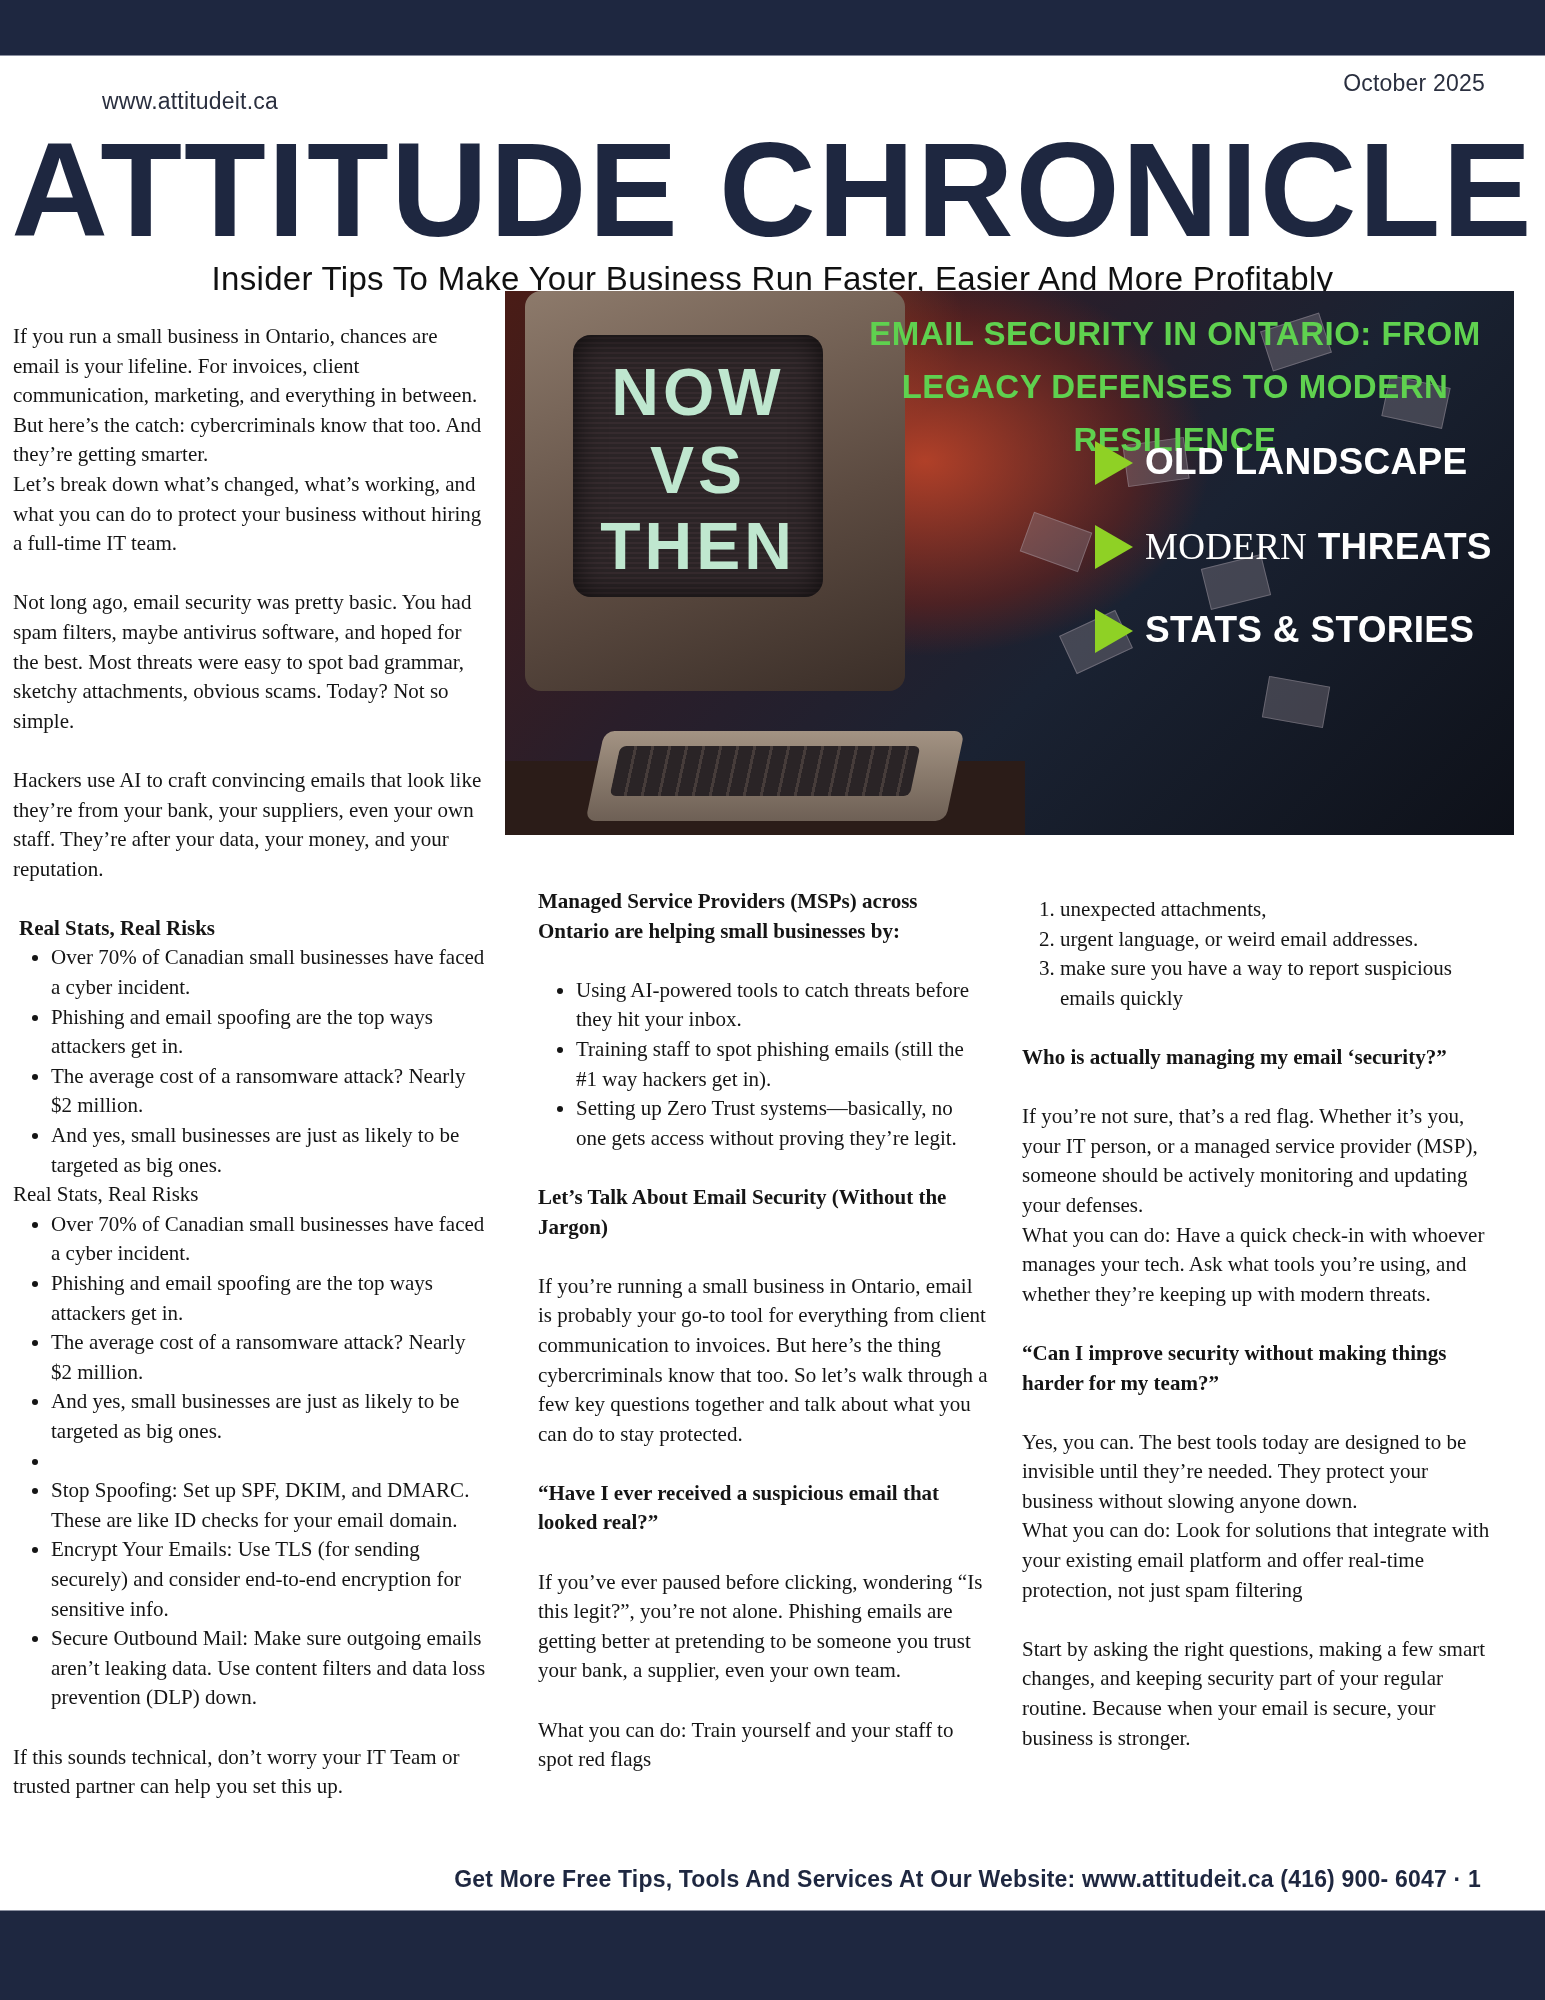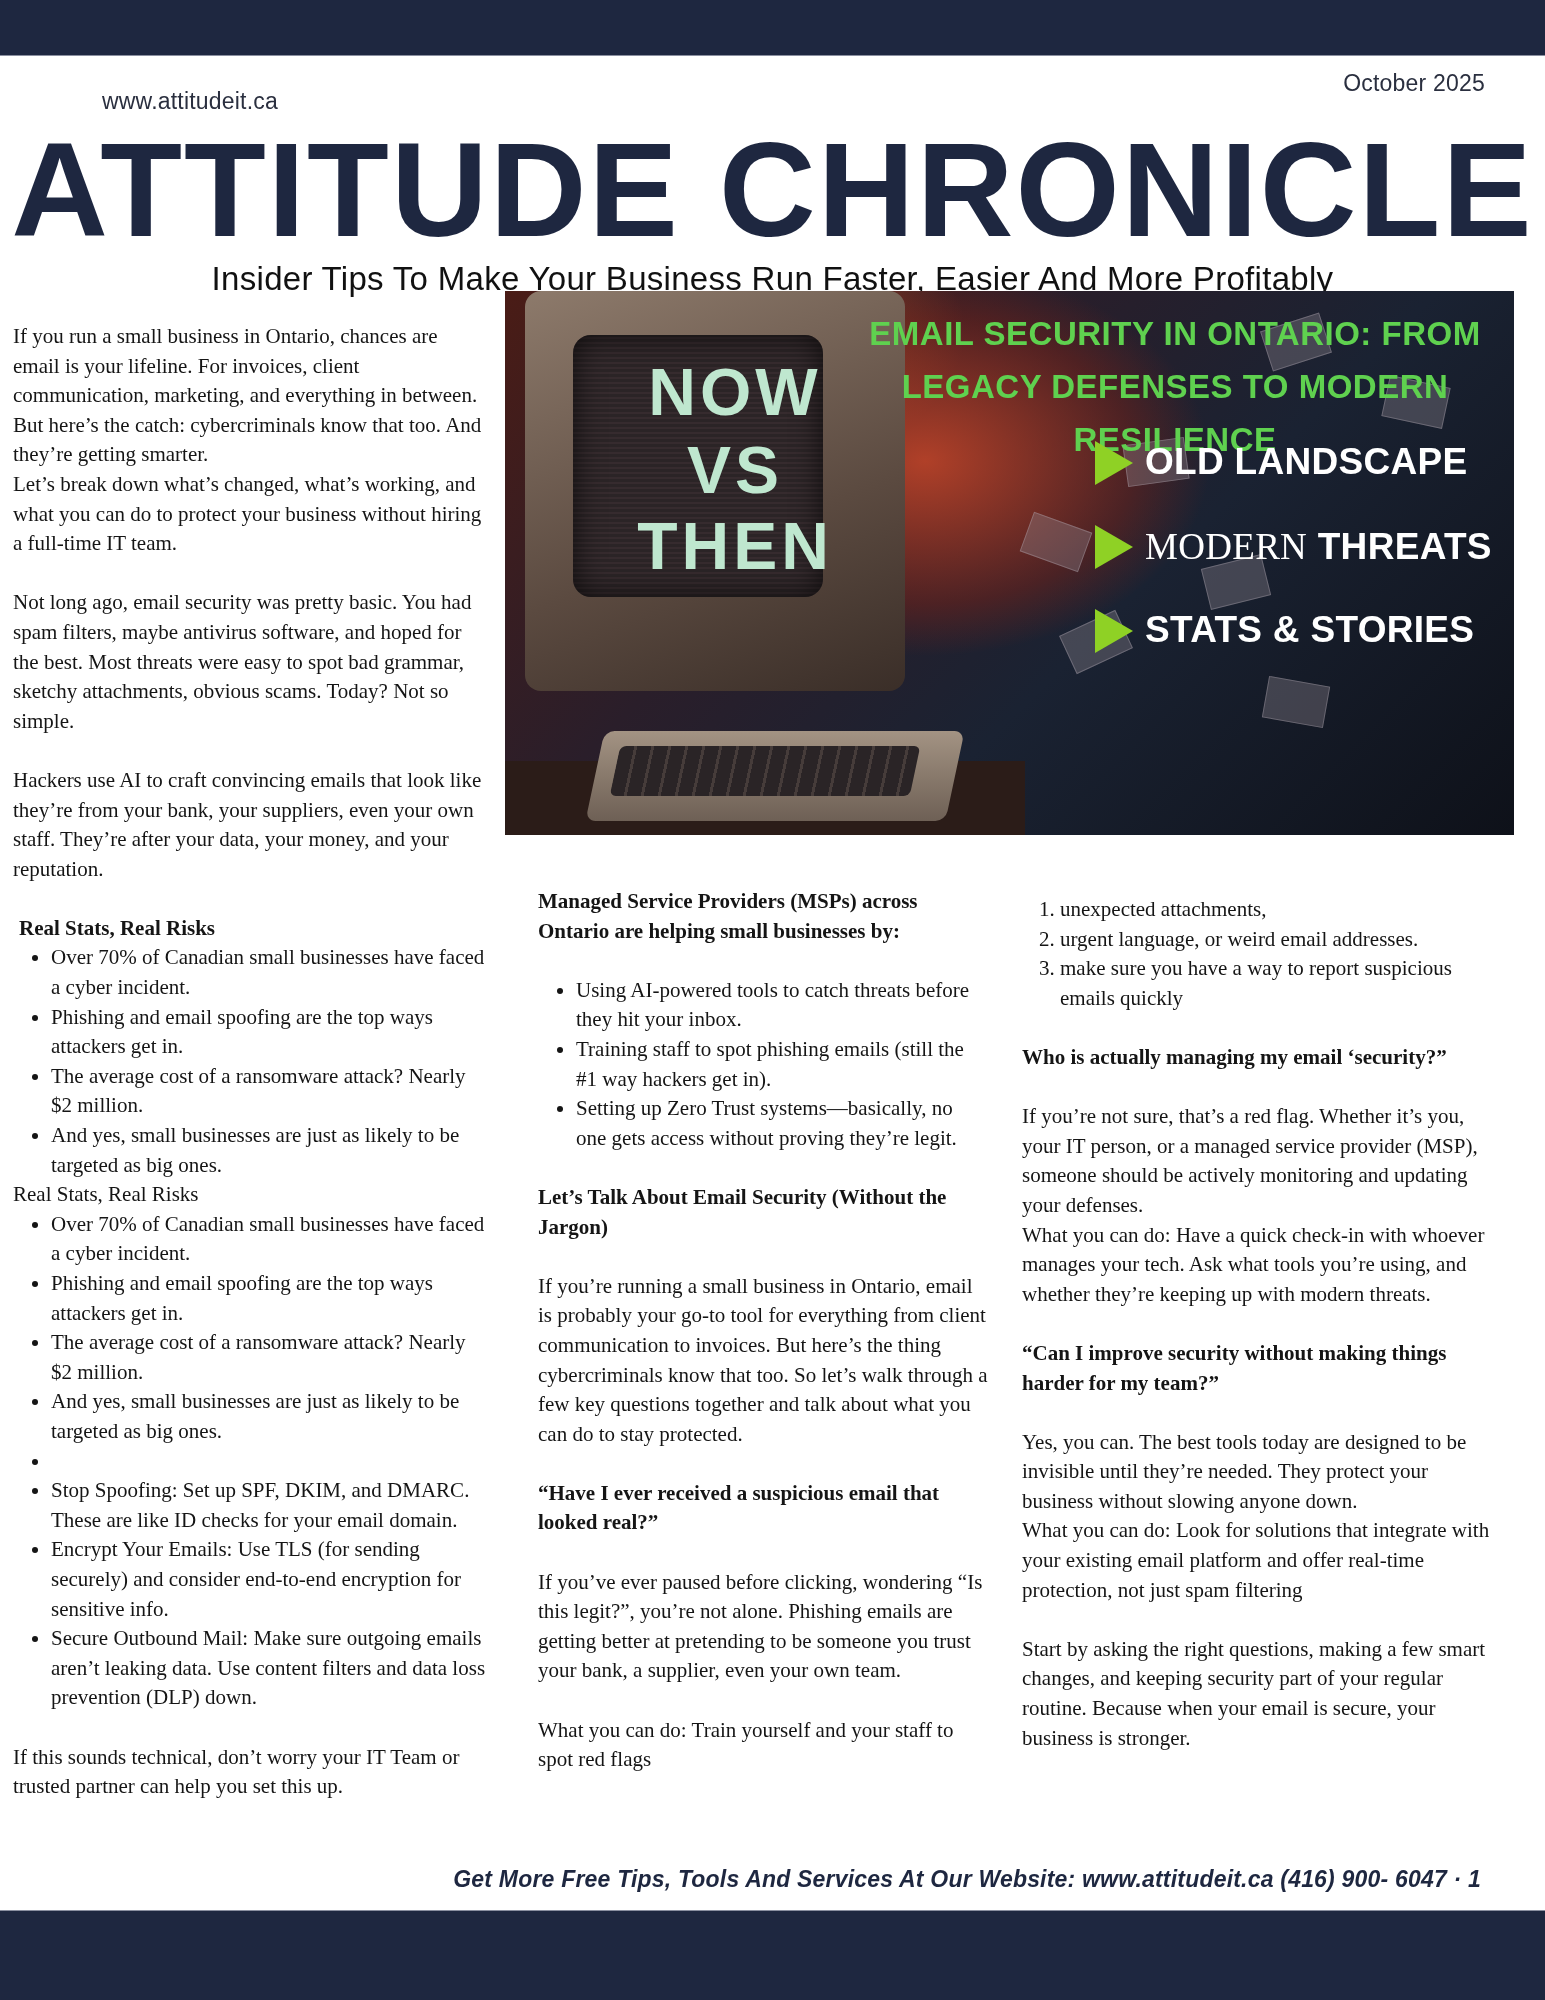--- a/index.html
+++ b/index.html
@@ -32,21 +32,21 @@
       radial-gradient(ellipse 300px 200px at 250px 40px, rgba(230,110,50,0.7), rgba(0,0,0,0) 70%),
       linear-gradient(135deg, #4a1c16 0%, #2a1e2a 35%, #1a2232 60%, #0e1119 100%);
   }
   .monitor { position: absolute; left: 20px; top: 0; width: 380px; height: 400px; border-radius: 16px;
     background: linear-gradient(160deg, #8d7a6b 0%, #5b4a40 60%, #3a2e28 100%); }
   .screen { position: absolute; left: 48px; top: 44px; width: 250px; height: 262px; border-radius: 18px;
     background: repeating-linear-gradient(0deg, #2b2426 0px, #2b2426 3px, #362b2e 3px, #362b2e 5px);
     box-shadow: inset 0 0 30px rgba(0,0,0,0.7); }
   .screen-text { position: absolute; left: 0; width: 100%; text-align: center;
     font-family: "Liberation Sans", "DejaVu Sans", sans-serif; font-weight: bold;
-    font-size: 66px; line-height: 70px; color: #bfe7cf; letter-spacing: 4px; padding-left: 37px; }
+    font-size: 66px; line-height: 70px; color: #bfe7cf; letter-spacing: 4px; }
   .keyboard-base { position: absolute; left: 90px; top: 440px; width: 360px; height: 90px; border-radius: 10px;
     background: linear-gradient(180deg, #a39383, #6e6055); transform: skewX(-12deg); }
   .keys { position: absolute; left: 110px; top: 455px; width: 300px; height: 50px; border-radius: 6px;
     background: repeating-linear-gradient(90deg, #2a2426 0 14px, #463c3a 14px 17px); transform: skewX(-12deg); }
   .desk { position: absolute; left: 0; top: 470px; width: 520px; height: 74px; background: #2b1c18; }
   .envelope { position: absolute; width: 60px; height: 40px; background: rgba(150,140,150,0.35);
     border: 1px solid rgba(200,190,200,0.3); }
   .hero-headline { position: absolute; left: 340px; top: 16px; width: 660px; text-align: center;
     font-family: "Liberation Sans", "DejaVu Sans", sans-serif; font-weight: bold;
     font-size: 33px; line-height: 53px; color: #5fd14f; letter-spacing: 0.5px; }
@@ -66,21 +66,21 @@
   .col ul { margin: 0; padding-left: 38px; }
   .col ul li { padding-left: 0; }
   .col ol { margin: 0; padding-left: 38px; }
   .col-left { left: 13px; top: 322px; width: 475px; }
   .col-mid { left: 538px; top: 887px; width: 450px; }
   .col-right { left: 1022px; top: 895px; width: 470px; }
   .indent-head { padding-left: 6px; }
 
   .footer-line { position: absolute; top: 1866px; right: 64px;
     font-family: "Liberation Sans", "DejaVu Sans", sans-serif; font-weight: bold;
-    font-size: 23px; color: #1e2740; letter-spacing: 0.2px; white-space: nowrap; font-style: italic; }
+    font-size: 23px; color: #1e2740; letter-spacing: 0.2px; white-space: nowrap; }
 </style>
 </head>
 <body>
 
 <div class="band top"></div>
 
 <div class="meta left">www.attitudeit.ca</div>
 <div class="meta right">October  2025</div>
 
 <div class="masthead">ATTITUDE CHRONICLE</div>

